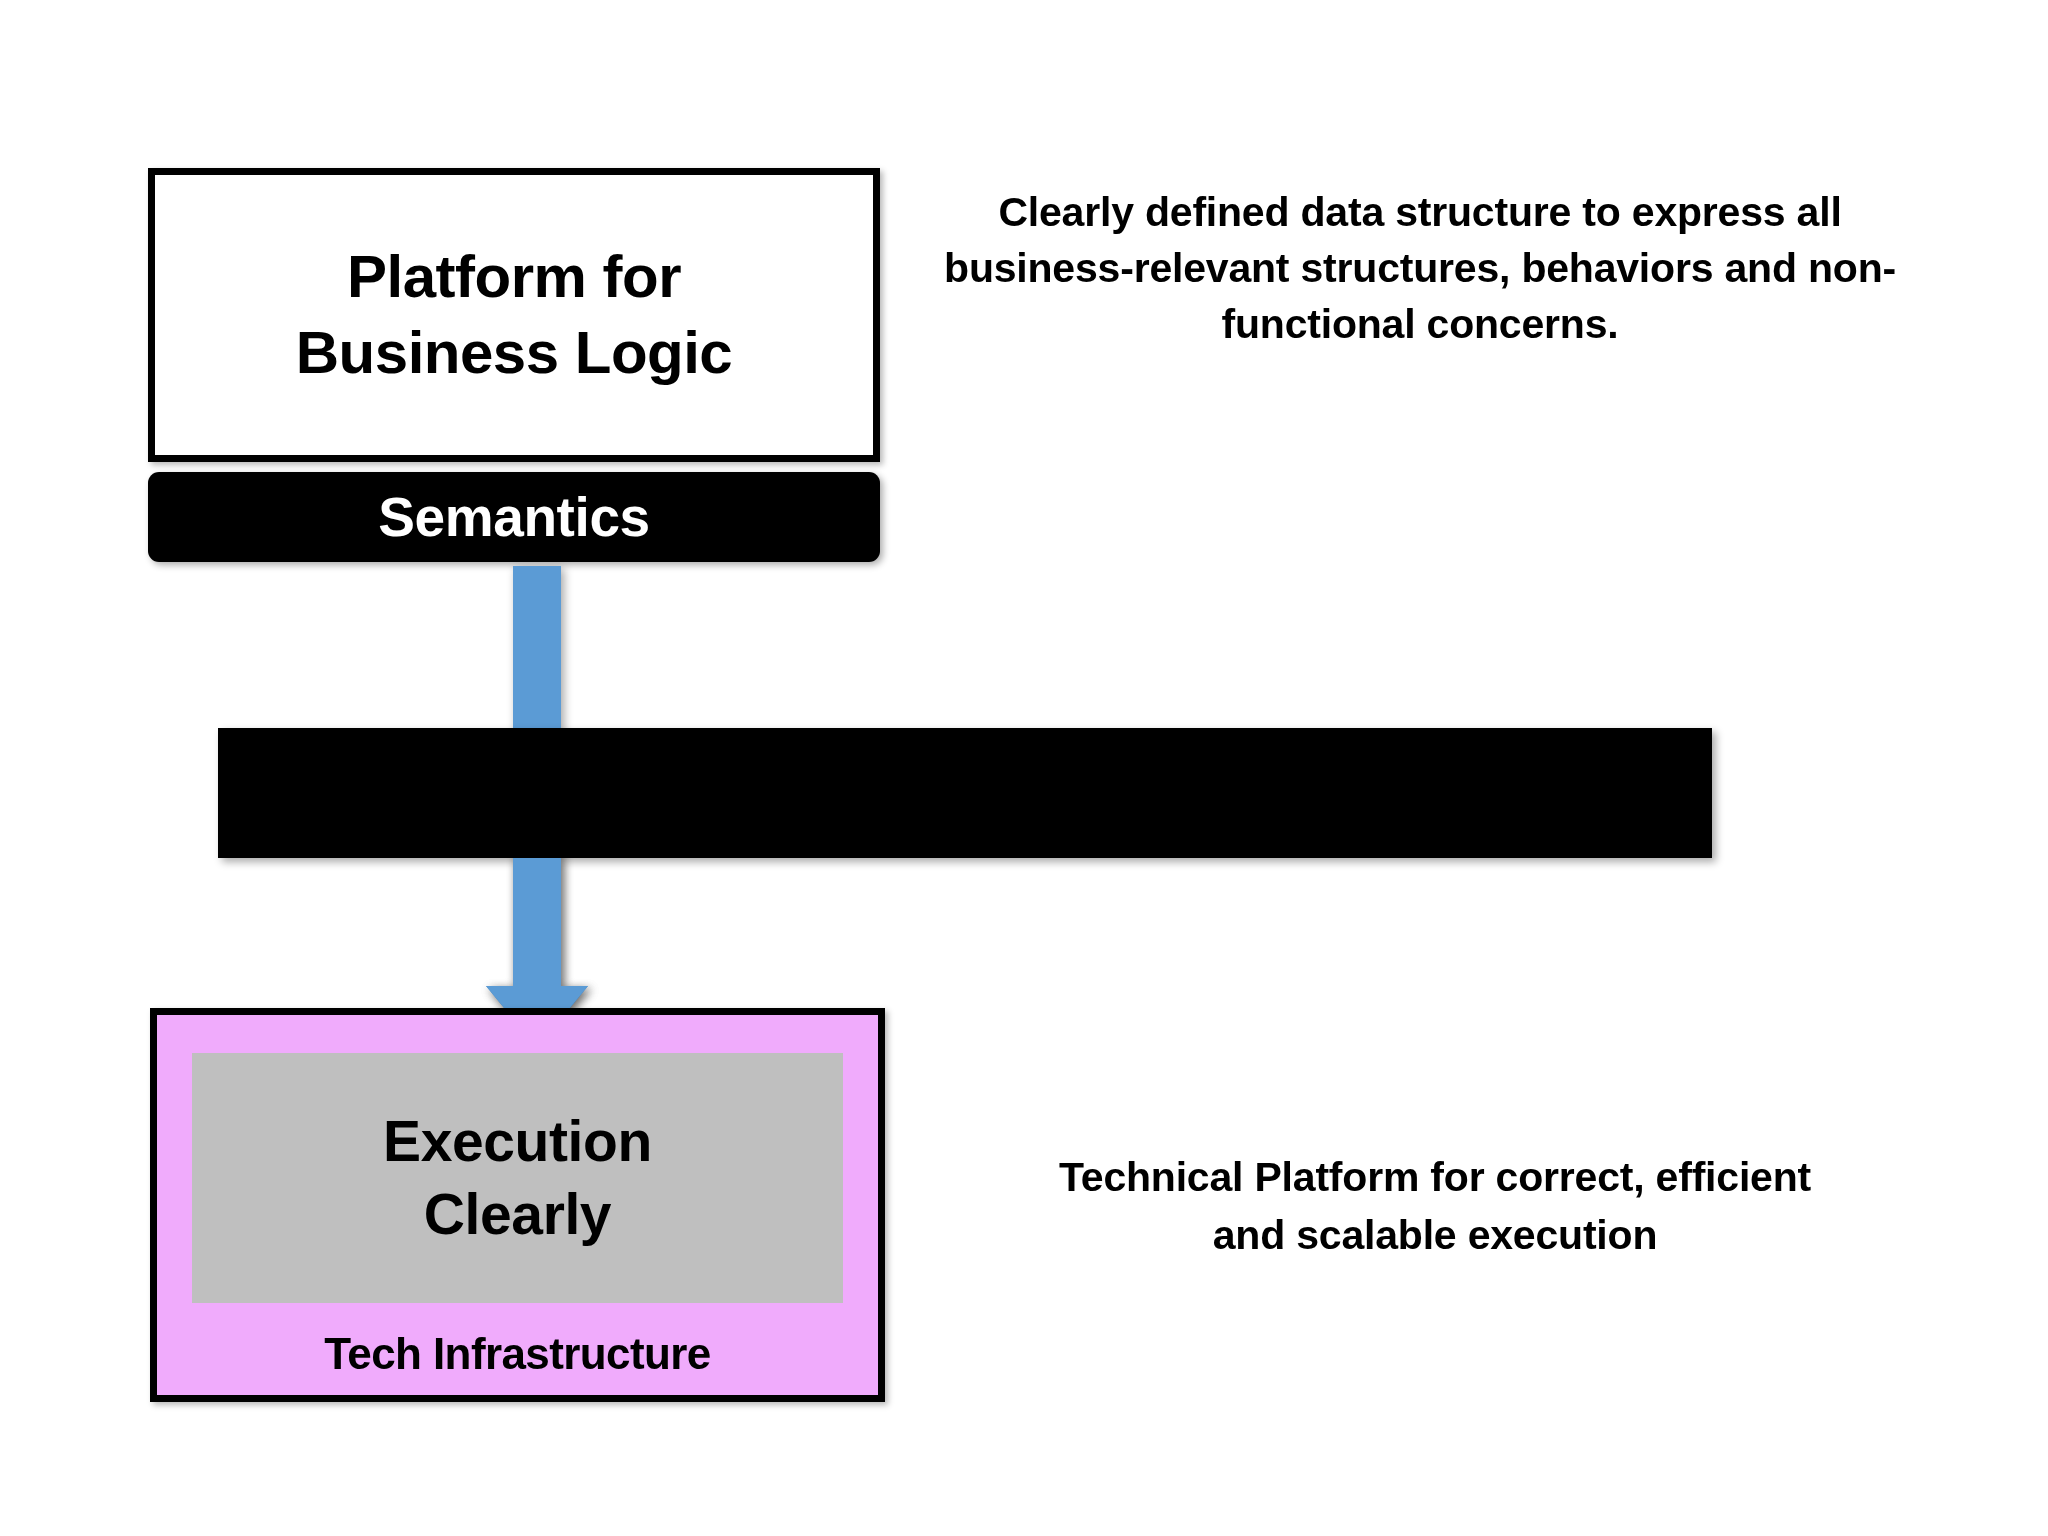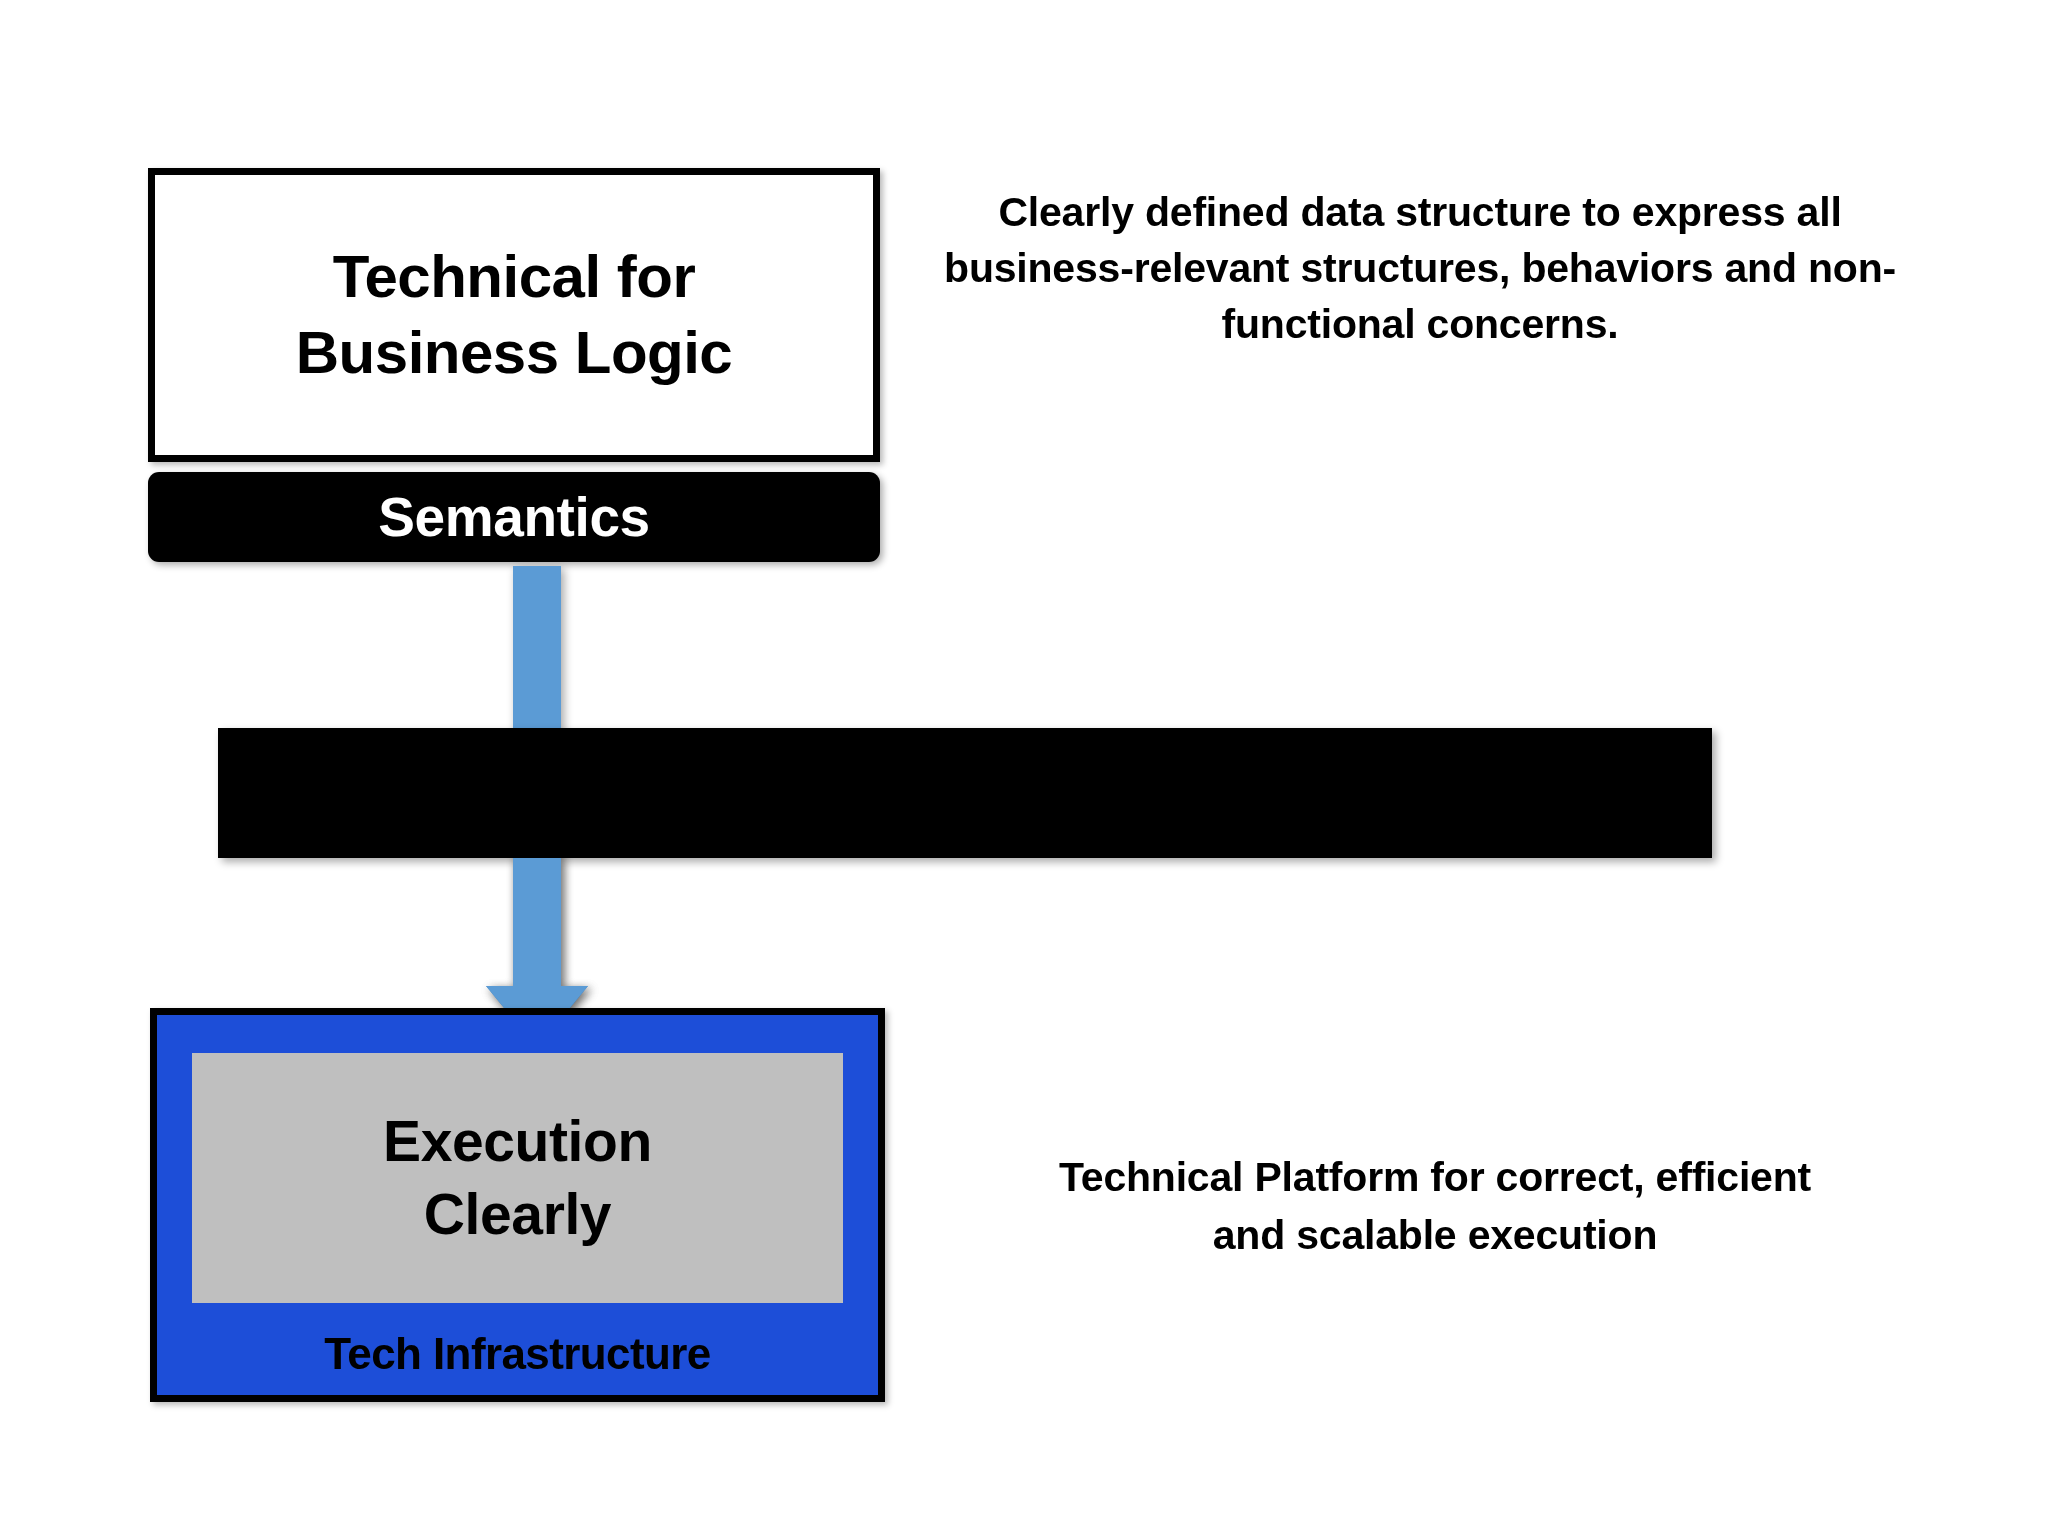--- a/index.html
+++ b/index.html
@@ -85,21 +85,21 @@
   }
 
   
   .infra-box {
     position: absolute;
     left: 150px;
     top: 1008px;
     width: 735px;
     height: 394px;
     box-sizing: border-box;
-    background: #1d4ed8;
+    background: #f0abfc;
     border: 7px solid #000000;
     box-shadow: 3px 3px 6px rgba(0,0,0,0.28);
   }
   .engine-block {
     position: absolute;
     left: 35px;
     top: 38px;
     width: 651px;
     height: 250px;
     background: #bfbfbf;
@@ -159,21 +159,21 @@
     line-height: 1.42;
     white-space: pre-line;
   }
 </style>
 </head>
 <body>
 
 <div id="canvas">
 
   <div class="metamodel-box">
-    <div class="metamodel-line">Technical for</div>
+    <div class="metamodel-line">Platform for</div>
     <div class="metamodel-line">Business Logic</div>
   </div>
 
   <div class="semantics-bar">
     <div class="semantics-label">Semantics</div>
   </div>
 
   <div class="note note-metamodel">Clearly defined data structure to express all business-relevant structures, behaviors and non-functional concerns.</div>
 
 

